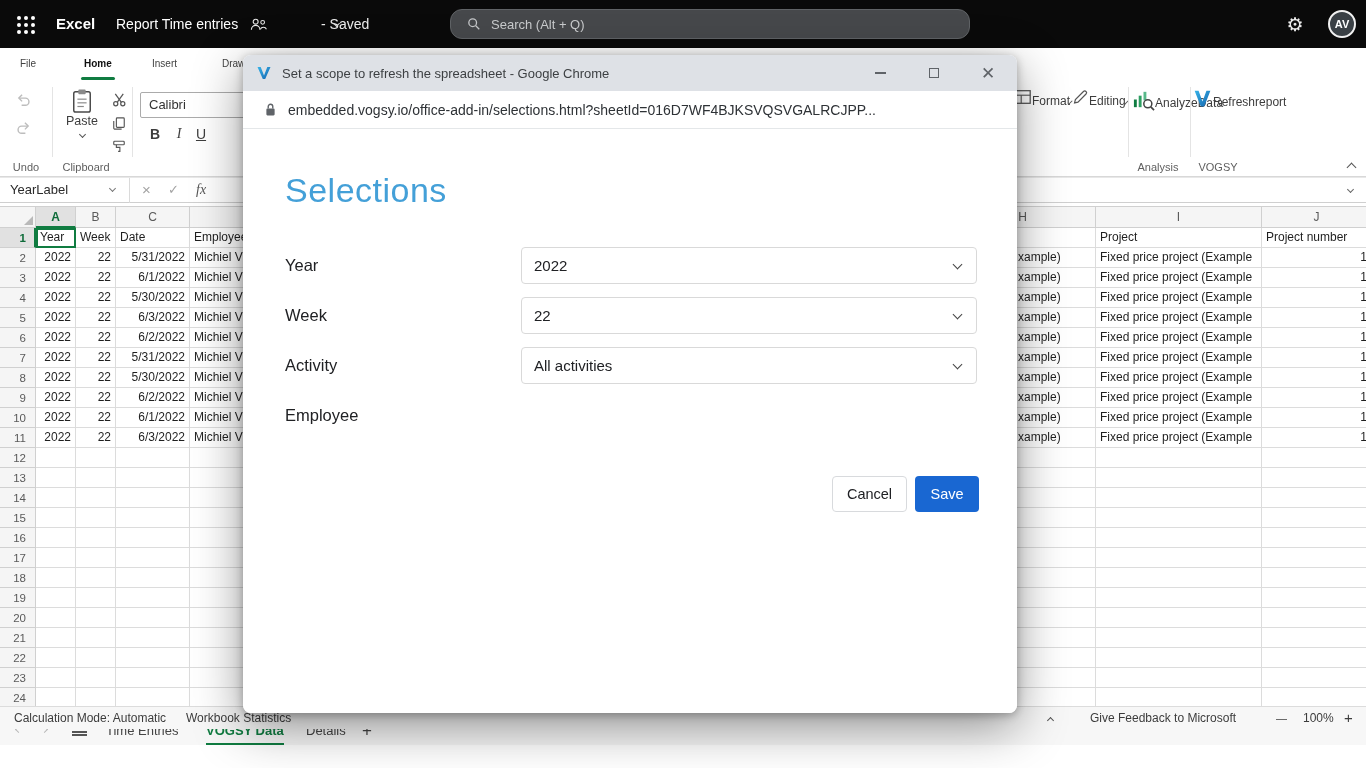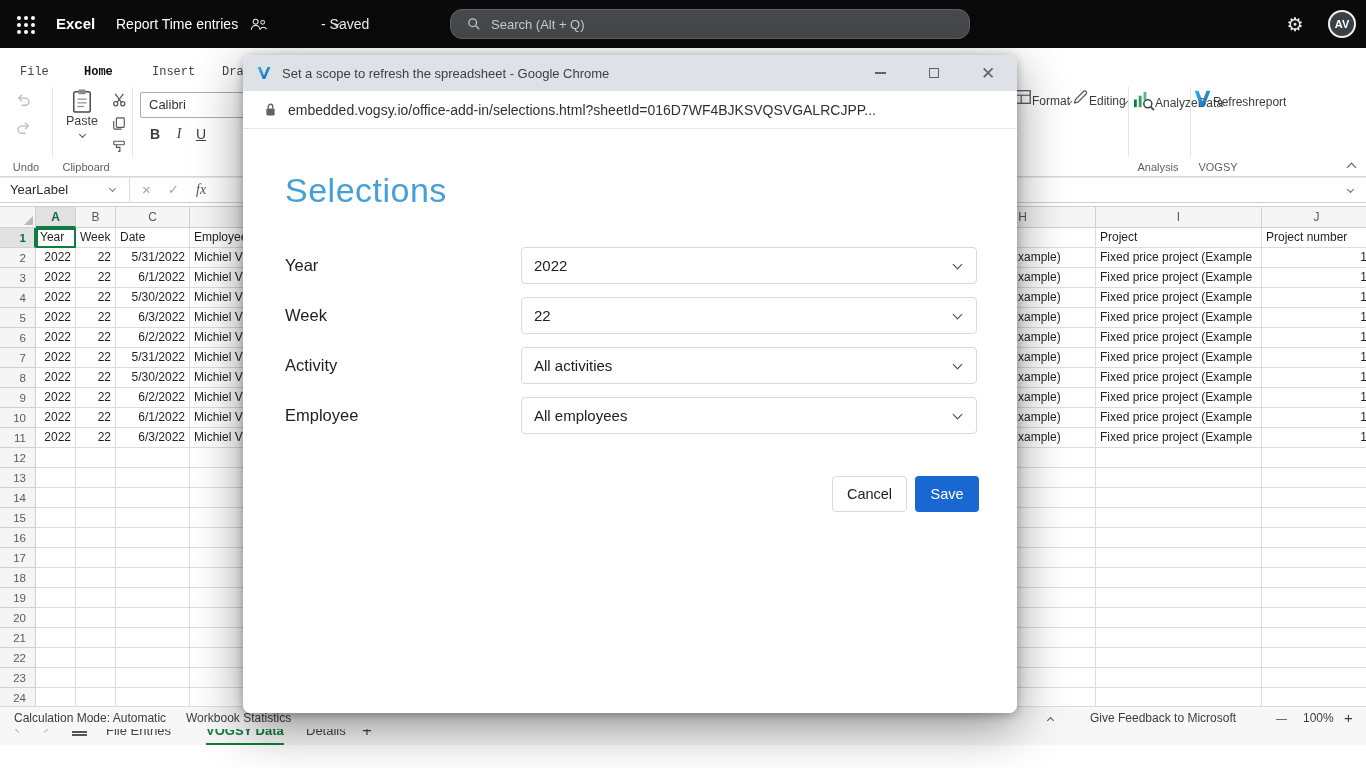--- a/index.html
+++ b/index.html
@@ -30,21 +30,21 @@
   .search svg { margin-left:16px; }
   .search span { margin-left:10px; }
   .gear { position:absolute; left:1282px; top:0; width:26px; height:48px; font-size:19px; color:#ececec;
     display:flex; align-items:center; justify-content:center; }
   .avatar { position:absolute; left:1328px; top:10px; width:28px; height:28px; border-radius:50%;
     background:#3a4045; border:2px solid #f1f1f1; color:#fff; font-size:11px; font-weight:700;
     display:flex; align-items:center; justify-content:center; }
 
   
   .ribbon-tabs { position:absolute; left:0; top:48px; width:1366px; height:32px; background:#fff; }
-  .rtab { position:absolute; top:8px; height:32px; line-height:32px; font-size:12px; color:#424242; cursor:pointer;font-family:Liberation Mono, monospace; }
+  .rtab { position:absolute; top:0; height:32px; line-height:32px; font-size:10px; color:#424242; cursor:pointer; }
   .rtab.active { color:#0f0f0f; font-weight:700; }
   .rtab.active::after { content:""; position:absolute; left:-3px; right:-3px; bottom:0; height:3px;
     background:#107C41; border-radius:2px; }
   .share-btn { position:absolute; left:1075px; top:53px; height:26px; padding:0 12px; background:#107C41;
     border-radius:4px; color:#fff; font-size:13px; display:flex; align-items:center; gap:7px; cursor:pointer; }
   .comments-btn, .catchup-btn { position:absolute; top:53px; height:26px; display:flex; align-items:center;
     gap:6px; color:#0E6B41; font-size:13.5px; cursor:pointer; }
   .comments-btn { left:1160px; } .catchup-btn { left:1266px; }
 
   
@@ -654,21 +654,21 @@
         <div class="cell indent" style="width: 146px;"></div>
         <div class="cell" style="width: 166px;"></div>
         <div class="cell num" style="width: 110px;"></div>
       </div>
     </div>
 
   <div class="tabs-bar">
     <span class="chev sm left nav-chev" style="left:16px"></span>
     <span class="chev sm right nav-chev" style="left:42px"></span>
     <span class="hamburger"></span>
-    <div class="stab" style="left:106px">File Entries</div>
+    <div class="stab" style="left:106px">Time Entries</div>
     <div class="stab active" style="left:206px">VOGSY Data</div>
     <div class="stab" style="left:306px">Details</div>
     <div class="addsheet">+</div>
   </div>
 
   <div class="status">
     <div class="item" style="left:14px">Calculation Mode: Automatic</div>
     <div class="item" style="left:186px">Workbook Statistics</div>
     <span class="chev sm up" style="position:absolute;left:1048px;top:11px;color:#555;cursor:pointer"></span>
     <div class="item" style="left:1090px">Give Feedback to Microsoft</div>
@@ -725,24 +725,20 @@
       </div>
       <div class="f-row" style="top:218px">
         <div class="f-label">Activity</div>
         <div class="f-select">
           <span>All activities</span>
           <span class="chev"></span>
         </div>
       </div>
       <div class="f-row" style="top:268px">
         <div class="f-label">Employee</div>
-        <div class="f-select">
-          <span>All employees</span>
-          <span class="chev"></span>
-        </div>
       </div>
 
       <div class="btn-cancel">Cancel</div>
       <div class="btn-save">Save</div>
     </div>
   </div>
 
 </div>
 
 </body></html>

